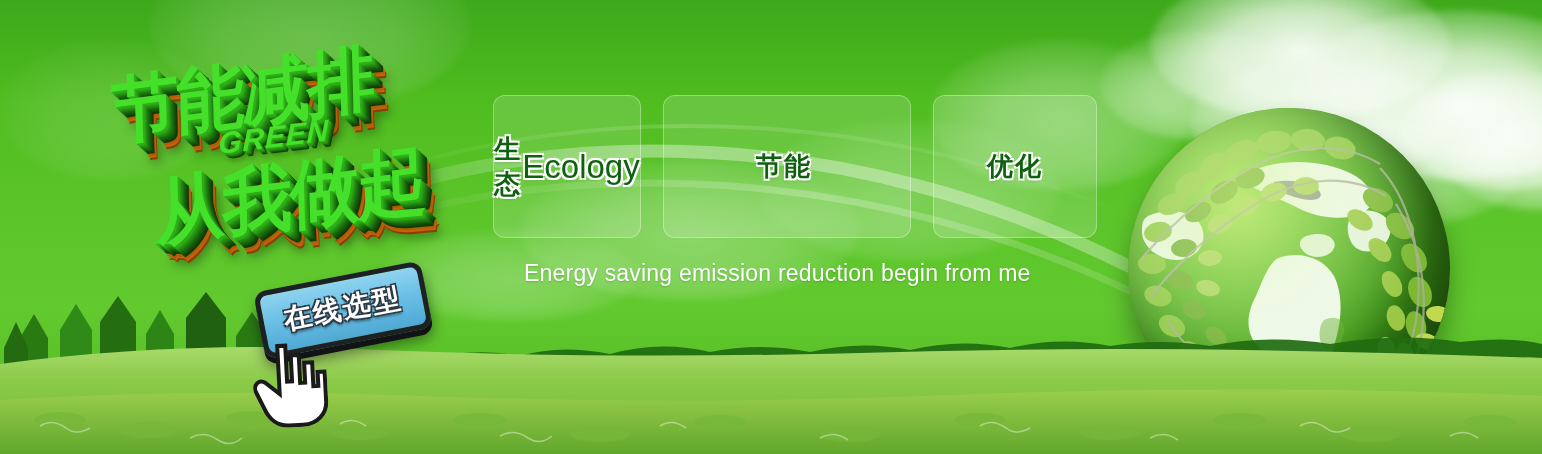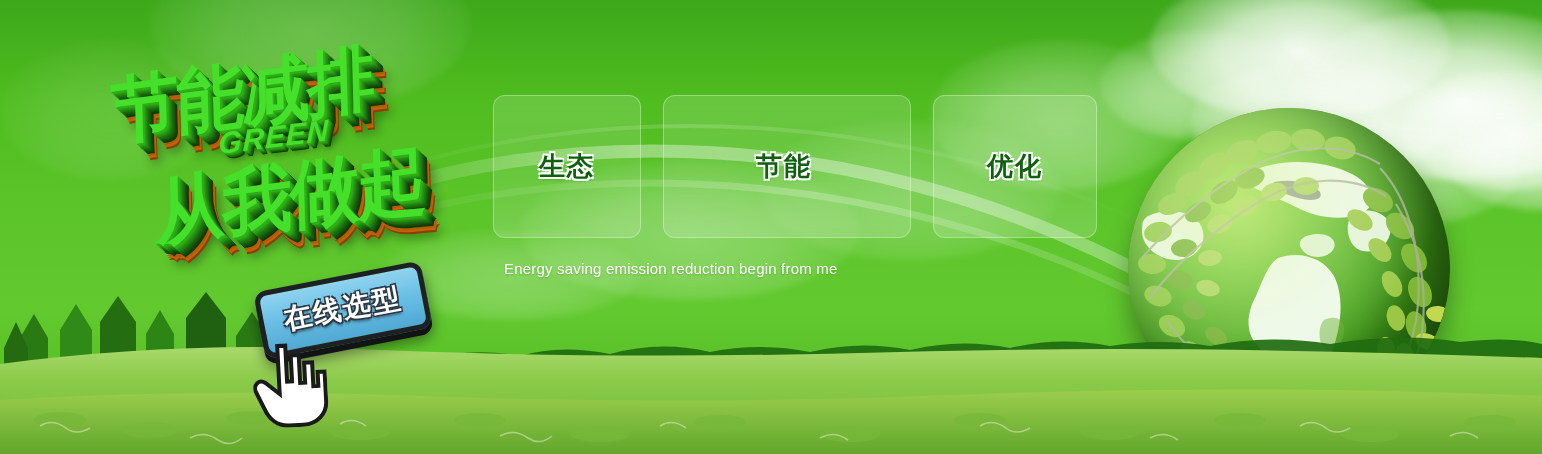--- a/index.html
+++ b/index.html
@@ -147,22 +147,22 @@
       -1.8px -1.8px 0 #ffffff, 1.8px -1.8px 0 #ffffff,
       -1.8px 1.8px 0 #ffffff, 1.8px 1.8px 0 #ffffff,
       0 0 4px #ffffff, 0 2px 3px rgba(0,0,0,.25);
   }
   .card-1{width:148px;}
   .card-2{width:248px;padding-left:12px;}
   .card-3{width:164px;}
 
   
   .tagline{
-    position:absolute;left:504px;top:260px;
-    font-size:15px;color:#ffffff;
+    position:absolute;left:524px;top:260px;
+    font-size:23px;color:#ffffff;
     letter-spacing:.2px;
     text-shadow:0 1px 2px rgba(0,0,0,.18);
   }
 
   
   .globe-wrap{
     position:absolute;left:1128px;top:108px;
     width:322px;height:322px;
   }
   .globe-body{
@@ -409,20 +409,21 @@
       <path d="M26,4 L34,4 L34,40 L39,40 L39,14 L47,14 L47,42 L52,42 L52,22
                L60,22 L60,46 L65,46 L65,32 L72,32 L72,62
                C72,74 62,84 48,84 L34,84 C22,84 14,76 10,66
                L2,48 C0,42 6,36 12,40 L26,52 Z" fill="#ffffff" stroke="#1a1a1a" stroke-width="4" stroke-linejoin="miter"></path>
     </svg>
   </div>
 
   <div class="cards">
     <div class="card card-1">
       <div class="card-cn">生态</div>
+      <div class="card-en">Ecology</div>
     </div>
     <div class="card card-2">
       <div class="card-cn">节能</div>
     </div>
     <div class="card card-3">
       <div class="card-cn">优化</div>
     </div>
   </div>
 
   <div class="tagline">Energy saving emission reduction begin from me</div>

